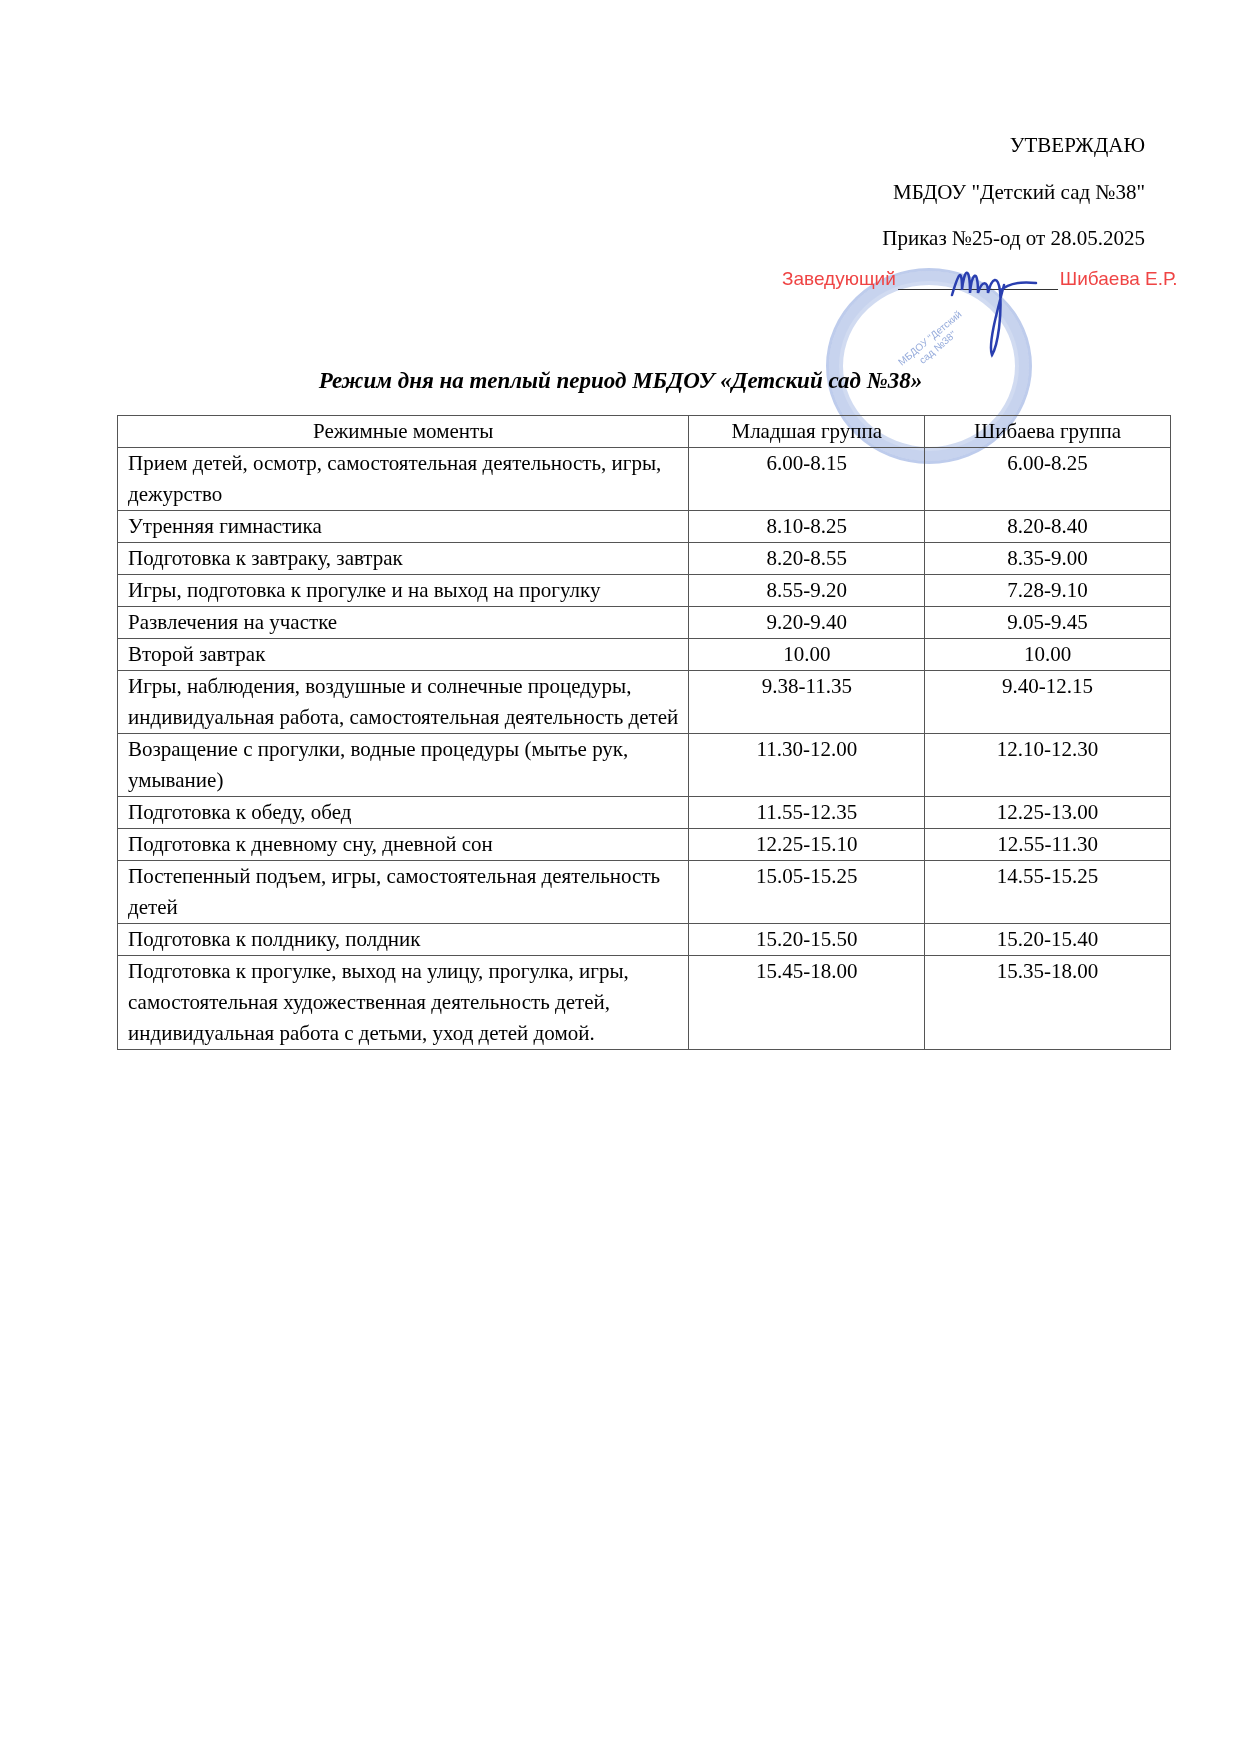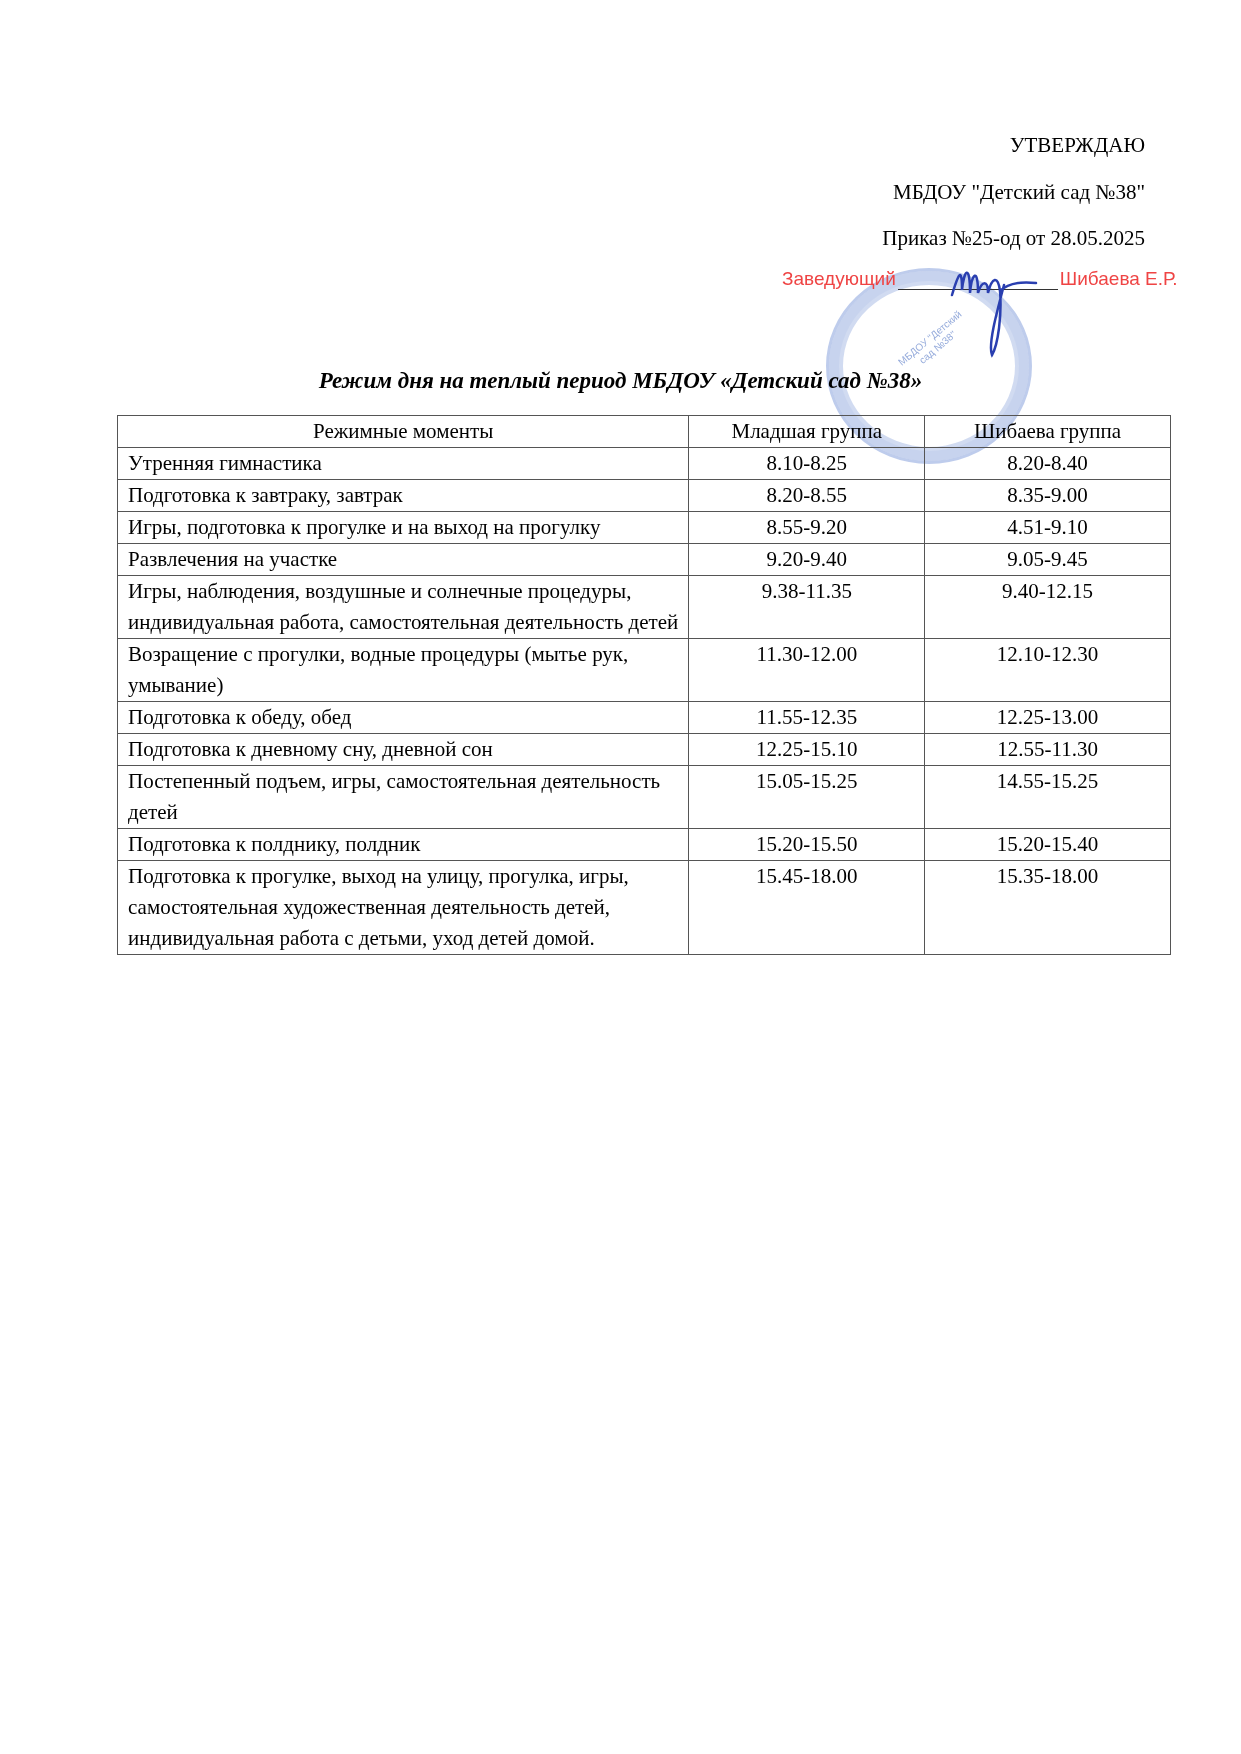--- a/index.html
+++ b/index.html
@@ -77,38 +77,48 @@
     </colgroup>
   <thead>
     <tr>
       <th>Режимные моменты</th>
       <th>Младшая группа</th>
       <th>Шибаева группа</th>
     </tr>
   </thead>
   <tbody id="schedule-body">
       <tr>
+        <td>Прием детей, осмотр, самостоятельная деятельность, игры, дежурство</td>
+        <td class="time">6.00-8.15</td>
+        <td class="time">6.00-8.25</td>
+      </tr>
+      <tr>
         <td>Утренняя гимнастика</td>
         <td class="time">8.10-8.25</td>
         <td class="time">8.20-8.40</td>
       </tr>
       <tr>
         <td>Подготовка к завтраку, завтрак</td>
         <td class="time">8.20-8.55</td>
         <td class="time">8.35-9.00</td>
       </tr>
       <tr>
         <td>Игры, подготовка к прогулке и на выход на прогулку</td>
         <td class="time">8.55-9.20</td>
-        <td class="time">4.51-9.10</td>
+        <td class="time">7.28-9.10</td>
       </tr>
       <tr>
         <td>Развлечения на участке</td>
         <td class="time">9.20-9.40</td>
         <td class="time">9.05-9.45</td>
+      </tr>
+      <tr>
+        <td>Второй завтрак</td>
+        <td class="time">10.00</td>
+        <td class="time">10.00</td>
       </tr>
       <tr>
         <td>Игры, наблюдения, воздушные и солнечные процедуры, индивидуальная работа, самостоятельная деятельность детей</td>
         <td class="time">9.38-11.35</td>
         <td class="time">9.40-12.15</td>
       </tr>
       <tr>
         <td>Возращение с прогулки, водные процедуры (мытье рук, умывание)</td>
         <td class="time">11.30-12.00</td>
         <td class="time">12.10-12.30</td>

